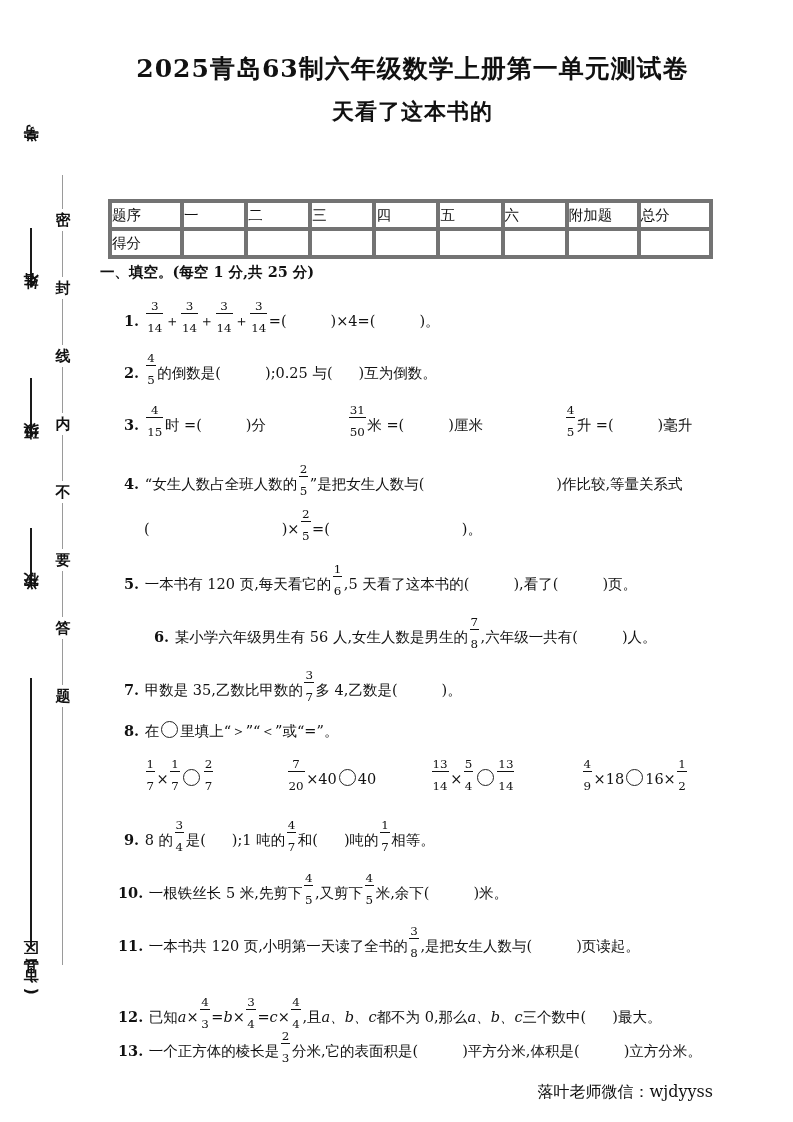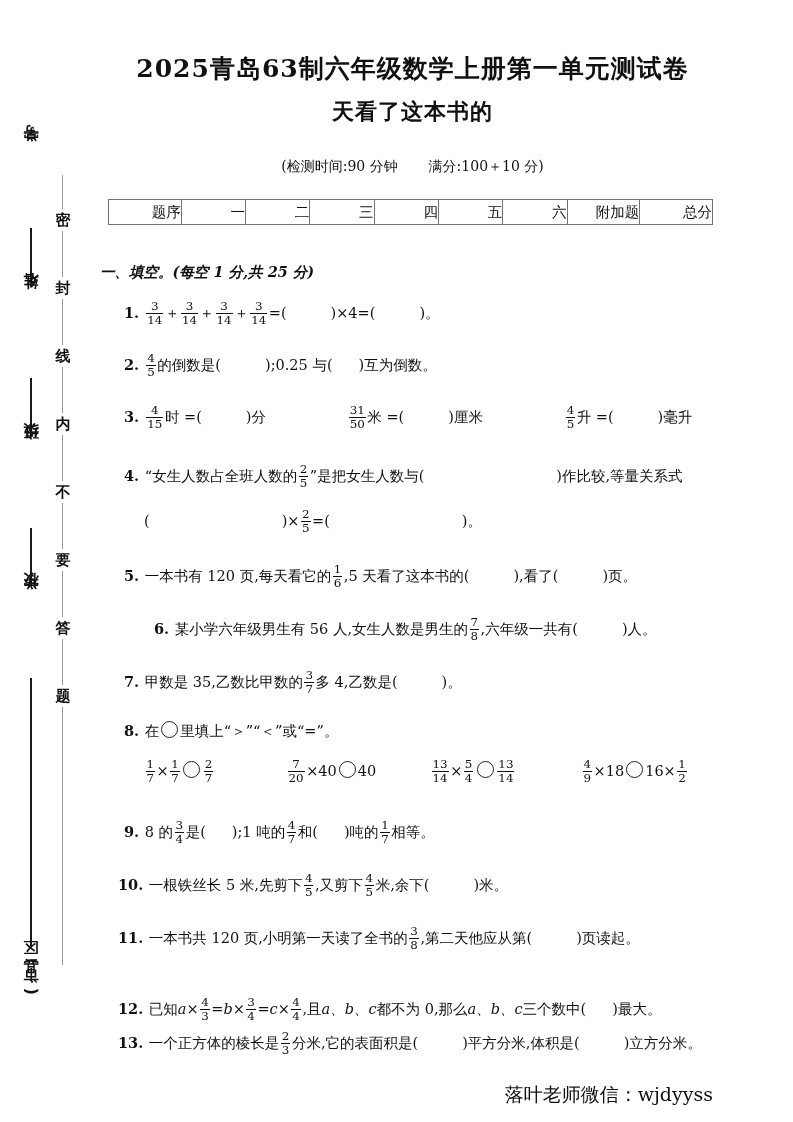--- a/index.html
+++ b/index.html
@@ -124,39 +124,38 @@
   
   #score-table {
     position: absolute;
     left: 8px;
     top: 199px;
     border-collapse: collapse;
     width: 605px;
     font-size: 14.5px;
   }
   #score-table td {
-    border: 1px solid #737373;
+    border: 4px solid #737373;
     height: 24px;
-    text-align: right;
+    text-align: left;
     vertical-align: middle;
     padding: 0;
     margin-left: 44px;
   }
   #score-table td.lab { width: 68px; font-size: 14.5px; }
   #score-table td.nrm { width: 60px; }
   #score-table td.wide { width: 68px; }
 
   
   .section-head {
     position: absolute;
     left: 0;
     font-size: 14.5px;
     font-weight: bold;
     white-space: nowrap;
-    font-style: italic;
   }
   .q {
     position: absolute;
     font-size: 14.5px;
     white-space: nowrap;
     line-height: 1;
   }
   .qnum {
     font-weight: bold;
     font-style: normal;
@@ -172,21 +171,21 @@
     display: inline-block;
     vertical-align: -0.48em;
     text-align: center;
     font-size: 0.82em;
     line-height: 1.08;
     margin: 0 1.5px;
     position: relative;
     top: 0.04em;
   }
   .frac .num { display: block; padding: 0 1px; }
-  .frac .den { display: block; padding: 0 1px; border-top: 1.1px solid #111; }
+  .frac .den { display: block; padding: 8px 1px; border-top: 1.1px solid #111; }
 
   .circ {
     display: inline-block;
     width: 15px;
     height: 15px;
     border: 1.2px solid #222;
     border-radius: 50%;
     vertical-align: -2px;
     margin: 0 2px;
   }
@@ -195,21 +194,21 @@
     position: absolute;
     font-size: 14.5px;
     white-space: nowrap;
   }
   .cmp-item { position: absolute; }
 
   .footer-note {
     position: absolute;
     right: 80px;
     top: 1082px;
-    font-size: 19px;
+    font-size: 16px;
     white-space: nowrap;
   }
 </style>
 </head>
 <body>
 
 <div id="sidebar">
 
   <div class="side-col-left">
     <div class="side-field" style="top:0px;height:70px;">
@@ -248,39 +247,45 @@
     <div class="seal-char" style="top:442px;">答</div>
     <div class="seal-char" style="top:510px;">题</div>
   </div>
 </div>
 
 <div id="sheet">
 
   <div class="title-main">2025青岛63制六年级数学上册第一单元测试卷</div>
   <div class="title-sub">天看了这本书的</div>
 
-  <div class="exam-meta">
-    <span>(检测时间:90 分钟</span>
-    <span class="gap"></span>
-    <span>满分:100＋10 分)</span>
-  </div>
 
   <table id="score-table">
     <tbody>
         <tr>
       <td class="lab">题序</td>
       <td class="nrm">一</td>
       <td class="nrm">二</td>
       <td class="nrm">三</td>
       <td class="nrm">四</td>
       <td class="nrm">五</td>
       <td class="nrm">六</td>
       <td class="wide">附加题</td>
       <td class="wide">总分</td>
     </tr>
+    <tr>
+      <td class="lab">得分</td>
+      <td class="nrm"></td>
+      <td class="nrm"></td>
+      <td class="nrm"></td>
+      <td class="nrm"></td>
+      <td class="nrm"></td>
+      <td class="nrm"></td>
+      <td class="wide"></td>
+      <td class="wide"></td>
+    </tr>
   </tbody>
     </table>
 
   <div class="section-head" style="top:263px;left:0px;">一、填空。(每空 1 分,共 25 分)</div>
 
   <div class="q" style="top:300px;left:24px;">
     <span class="qnum">1.</span>
     <span class="frac"><span class="num">3</span><span class="den">14</span></span>＋<span class="frac"><span class="num">3</span><span class="den">14</span></span>＋<span class="frac"><span class="num">3</span><span class="den">14</span></span>＋<span class="frac"><span class="num">3</span><span class="den">14</span></span><span>=(</span><span class="blank-md"></span><span>)×4=(</span><span class="blank-md"></span><span>)。</span>
   </div>
 
@@ -347,21 +352,21 @@
     <span>8 的</span><span class="frac"><span class="num">3</span><span class="den">4</span></span><span>是(</span><span class="blank-sm"></span><span>);1 吨的</span><span class="frac"><span class="num">4</span><span class="den">7</span></span><span>和(</span><span class="blank-sm"></span><span>)吨的</span><span class="frac"><span class="num">1</span><span class="den">7</span></span><span>相等。</span>
   </div>
 
   <div class="q" style="top:872px;left:18px;">
     <span class="qnum">10.</span>
     <span>一根铁丝长 5 米,先剪下</span><span class="frac"><span class="num">4</span><span class="den">5</span></span><span>,又剪下</span><span class="frac"><span class="num">4</span><span class="den">5</span></span><span>米,余下(</span><span class="blank-md"></span><span>)米。</span>
   </div>
 
   <div class="q" style="top:925px;left:18px;">
     <span class="qnum">11.</span>
-    <span>一本书共 120 页,小明第一天读了全书的</span><span class="frac"><span class="num">3</span><span class="den">8</span></span><span>,第二天他应从第(</span><span class="blank-md"></span><span>)页读起。</span>
+    <span>一本书共 120 页,小明第一天读了全书的</span><span class="frac"><span class="num">3</span><span class="den">8</span></span><span>,是把女生人数与(</span><span class="blank-md"></span><span>)页读起。</span>
   </div>
 
   <div class="q" style="top:975px;left:18px;margin-top:21px;">
     <span class="qnum">12.</span>
     <span>已知</span><span class="italic">a</span><span>×</span><span class="frac"><span class="num">4</span><span class="den">3</span></span><span>=</span><span class="italic">b</span><span>×</span><span class="frac"><span class="num">3</span><span class="den">4</span></span><span>=</span><span class="italic">c</span><span>×</span><span class="frac"><span class="num">4</span><span class="den">4</span></span><span>,且</span><span class="italic">a、b、c</span><span>都不为 0,那么</span><span class="italic">a、b、c</span><span>三个数中(</span><span class="blank-sm"></span><span>)最大。</span>
   </div>
 
   <div class="q" style="top:1030px;left:18px;">
     <span class="qnum">13.</span>
     <span>一个正方体的棱长是</span><span class="frac"><span class="num">2</span><span class="den">3</span></span><span>分米,它的表面积是(</span><span class="blank-md"></span><span>)平方分米,体积是(</span><span class="blank-md"></span><span>)立方分米。</span>

